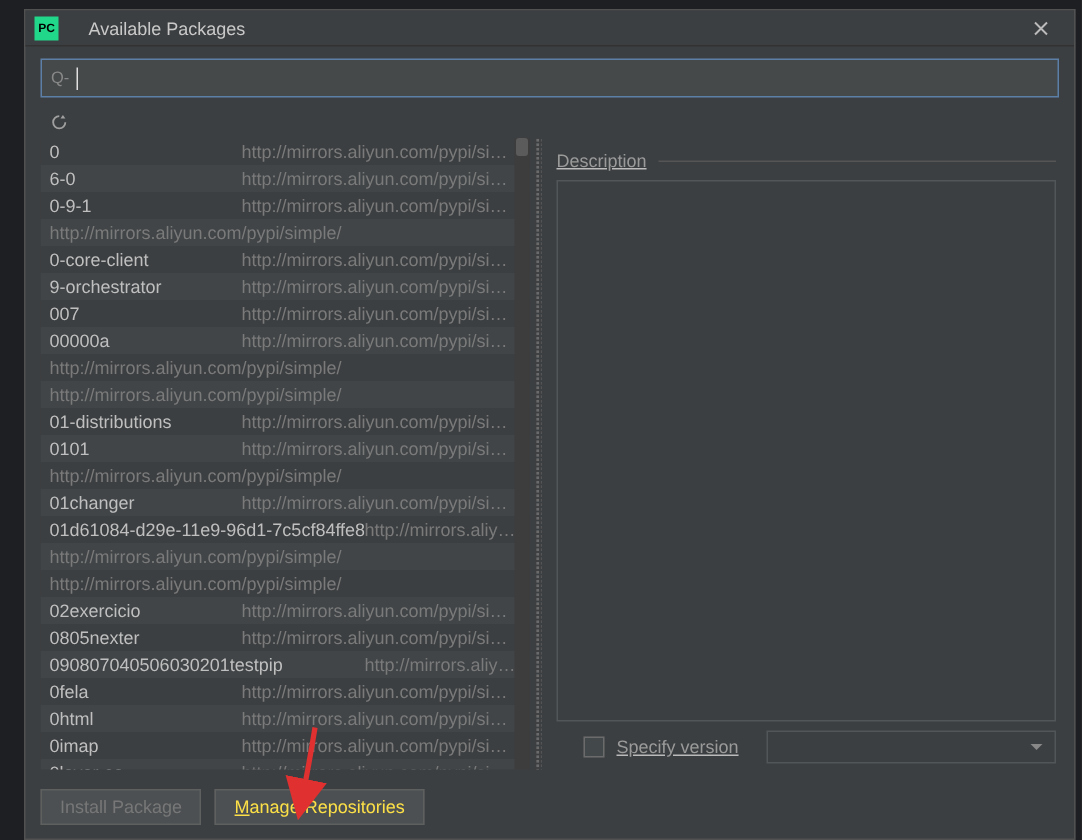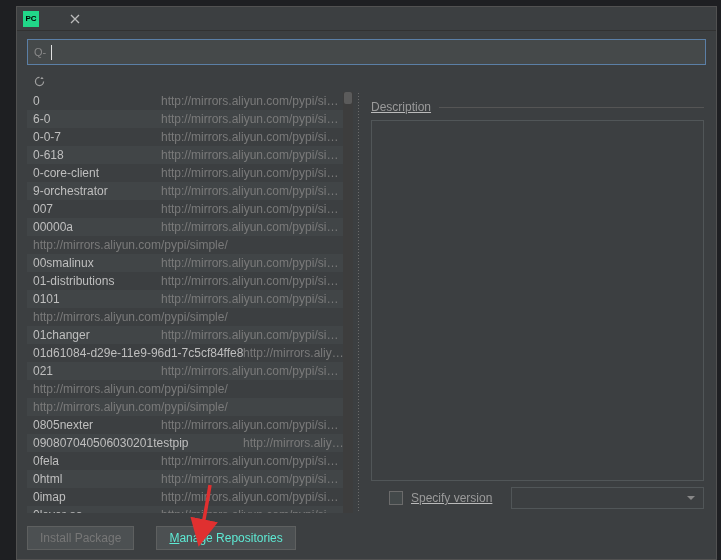--- a/index.html
+++ b/index.html
@@ -224,48 +224,49 @@
     border-top: 4px solid #888;
     transform: translateY(-50%);
   }
 
   
   .footer {
     height: 36px;
     display: flex;
     align-items: center;
     padding: 0 10px 6px 10px;
-    gap: 22px;
+    gap: 9px;
   }
   .footer button {
     height: 24px;
     padding: 0 12px;
     background: #4c5052;
     border: 1px solid #5e6060;
-    color: #5eead4;
+    color: #fde047;
     font-size: 12px;
     cursor: pointer;
   }
   .footer button.disabled { color: #777; cursor: default; }
   .underline-first::first-letter { text-decoration: underline; }
 
   
   .arrow-layer {
     position: absolute;
     left: 0; top: 0; right: 0; bottom: 0;
     pointer-events: none;
   }
 </style>
 </head>
 <body>
 
 <div class="dialog">
 
   <div class="titlebar">
     <span class="app-icon">PC</span>
+    <span class="title">Available Packages</span>
     <span class="close">
       <svg width="10" height="10" viewBox="0 0 10 10">
           <path d="M1 1 L9 9 M9 1 L1 9" stroke="currentColor" stroke-width="1.3"></path>
         </svg>
     </span>
   </div>
 
   <div class="body">
 
     <div class="search-row">
@@ -289,25 +290,24 @@
         <div class="list" id="pkg-list">
             <div class="row">
               <span class="pkg">0</span>
               <span class="repo">http://mirrors.aliyun.com/pypi/simple/</span>
             </div>
             <div class="row">
               <span class="pkg">6-0</span>
               <span class="repo">http://mirrors.aliyun.com/pypi/simple/</span>
             </div>
             <div class="row">
-              <span class="pkg">0-0-7</span>
-              <span class="repo">http://mirrors.aliyun.com/pypi/simple/</span>
-            </div>
-            <div class="row">
-              <span class="pkg">0-618</span>
+              <span class="pkg">0-9-1</span>
+              <span class="repo">http://mirrors.aliyun.com/pypi/simple/</span>
+            </div>
+            <div class="row">
               <span class="repo">http://mirrors.aliyun.com/pypi/simple/</span>
             </div>
             <div class="row">
               <span class="pkg">0-core-client</span>
               <span class="repo">http://mirrors.aliyun.com/pypi/simple/</span>
             </div>
             <div class="row">
               <span class="pkg">9-orchestrator</span>
               <span class="repo">http://mirrors.aliyun.com/pypi/simple/</span>
             </div>
@@ -316,21 +316,20 @@
               <span class="repo">http://mirrors.aliyun.com/pypi/simple/</span>
             </div>
             <div class="row">
               <span class="pkg">00000a</span>
               <span class="repo">http://mirrors.aliyun.com/pypi/simple/</span>
             </div>
             <div class="row">
               <span class="repo">http://mirrors.aliyun.com/pypi/simple/</span>
             </div>
             <div class="row">
-              <span class="pkg">00smalinux</span>
               <span class="repo">http://mirrors.aliyun.com/pypi/simple/</span>
             </div>
             <div class="row">
               <span class="pkg">01-distributions</span>
               <span class="repo">http://mirrors.aliyun.com/pypi/simple/</span>
             </div>
             <div class="row">
               <span class="pkg">0101</span>
               <span class="repo">http://mirrors.aliyun.com/pypi/simple/</span>
             </div>
@@ -339,27 +338,27 @@
             </div>
             <div class="row">
               <span class="pkg">01changer</span>
               <span class="repo">http://mirrors.aliyun.com/pypi/simple/</span>
             </div>
             <div class="row">
               <span class="pkg long">01d61084-d29e-11e9-96d1-7c5cf84ffe8e</span>
               <span class="repo">http://mirrors.aliyun.com/pypi/simple/</span>
             </div>
             <div class="row">
-              <span class="pkg">021</span>
-              <span class="repo">http://mirrors.aliyun.com/pypi/simple/</span>
-            </div>
-            <div class="row">
-              <span class="repo">http://mirrors.aliyun.com/pypi/simple/</span>
-            </div>
-            <div class="row">
+              <span class="repo">http://mirrors.aliyun.com/pypi/simple/</span>
+            </div>
+            <div class="row">
+              <span class="repo">http://mirrors.aliyun.com/pypi/simple/</span>
+            </div>
+            <div class="row">
+              <span class="pkg">02exercicio</span>
               <span class="repo">http://mirrors.aliyun.com/pypi/simple/</span>
             </div>
             <div class="row">
               <span class="pkg">0805nexter</span>
               <span class="repo">http://mirrors.aliyun.com/pypi/simple/</span>
             </div>
             <div class="row">
               <span class="pkg long">090807040506030201testpip</span>
               <span class="repo">http://mirrors.aliyun.com/pypi/simple/</span>
             </div>

